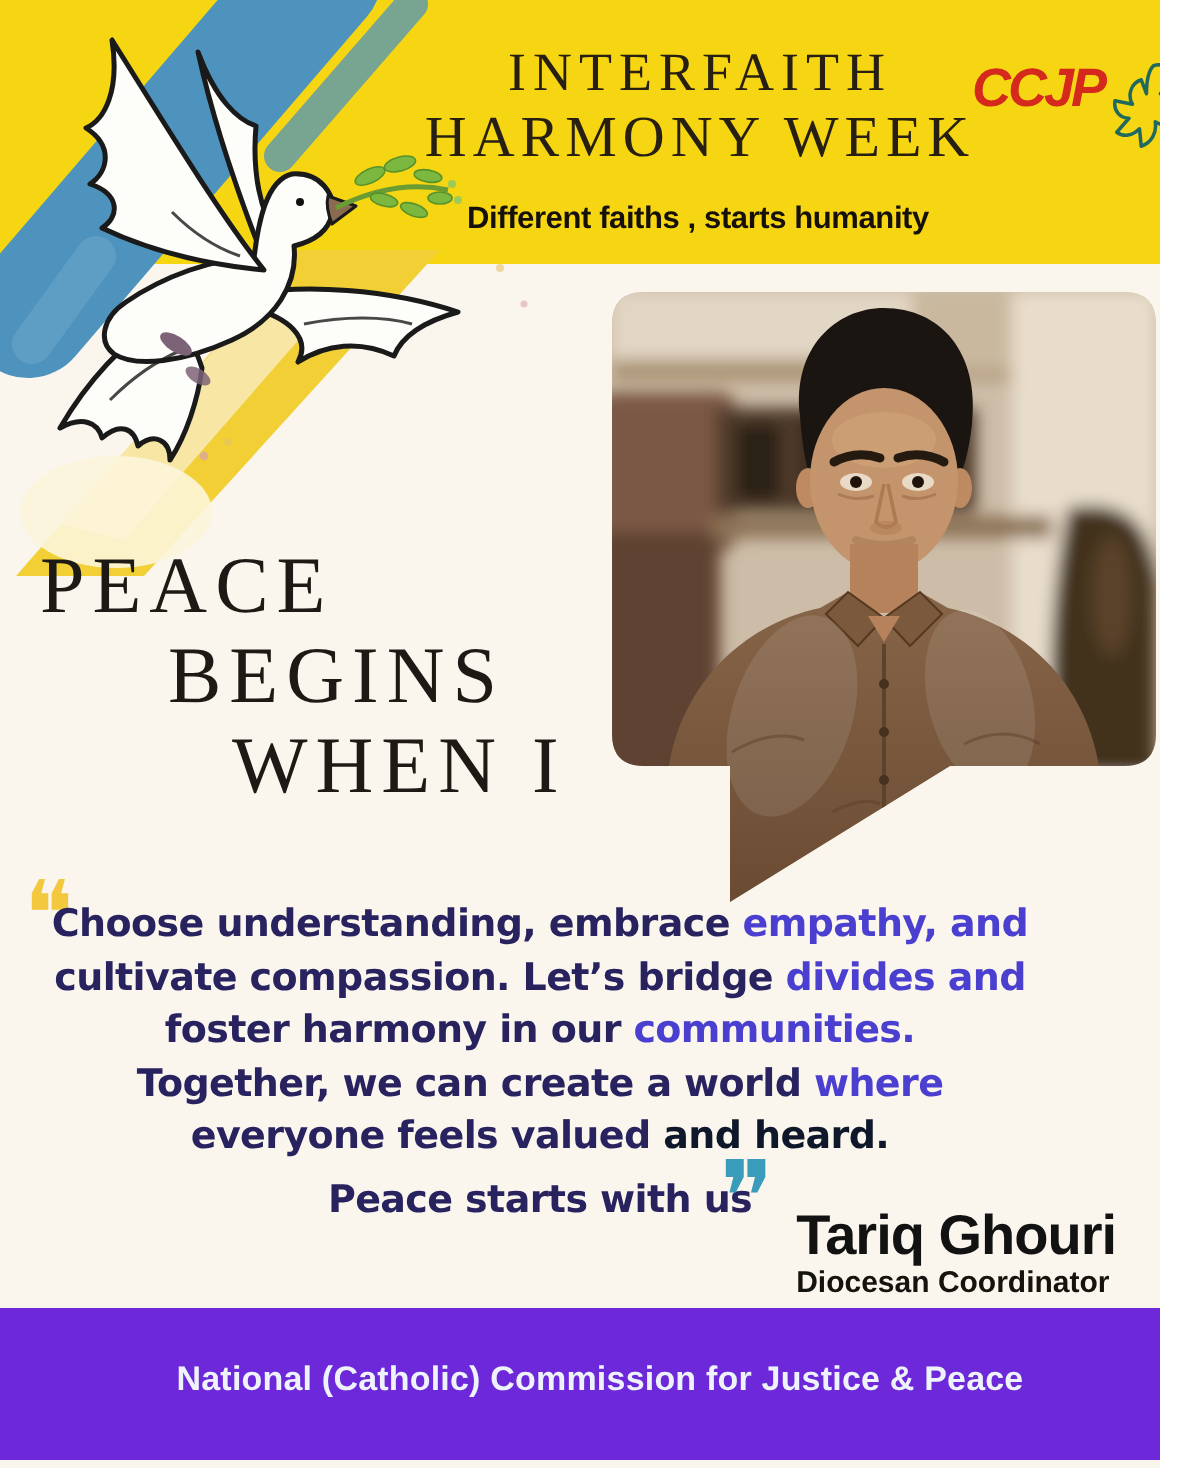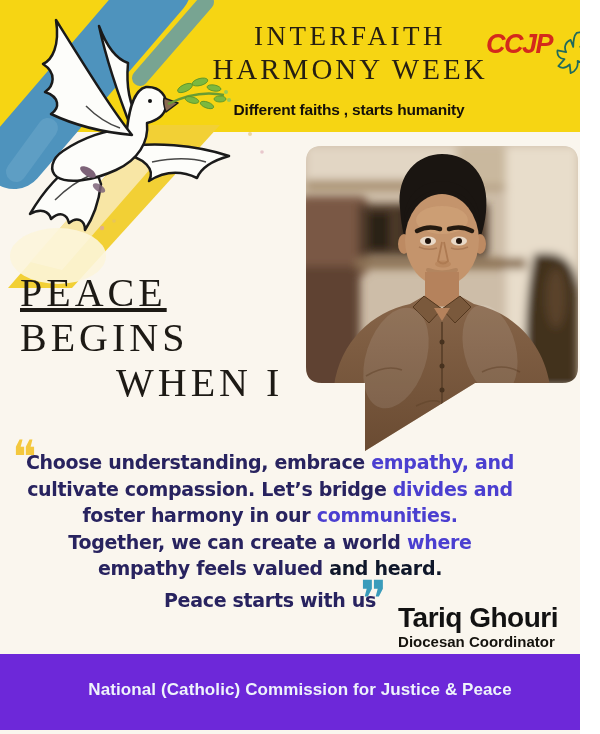--- a/index.html
+++ b/index.html
@@ -14,22 +14,22 @@
   .ccjp{position:absolute;left:486px;top:30px;width:110px;}
   .ccjp-row{display:flex;align-items:flex-start;}
   .ccjp-acronym{font-style:italic;font-weight:900;font-size:27px;line-height:28px;color:#d4291c;letter-spacing:-1.5px;}
   .ccjp-dove{margin-left:2px;margin-top:-4px;}
   .ccjp-org{margin-top:2px;font-weight:700;font-size:9.5px;line-height:9.5px;color:#d2481f;letter-spacing:0.2px;}
   
   .photo{position:absolute;left:306px;top:146px;width:272px;height:306px;}
   
   .hero{position:absolute;left:20px;top:270px;font-family:"Liberation Serif",serif;color:#1d1a15;}
   .hero div{font-size:40px;line-height:45px;letter-spacing:4px;font-weight:400;}
-  .hero .h1{margin-left:0;text-decoration:underline;}
-  .hero .h2{font-family:Liberation Serif, serif;}
+  .hero .h1{margin-left:0;}
+  .hero .h2{margin-left:64px;font-family:Liberation Serif, serif;}
   .hero .h3{margin-left:96px;}
   
   .open-quote{position:absolute;left:12px;top:434px;font-family:"DejaVu Sans",sans-serif;font-size:46px;line-height:46px;color:#f4c83e;}
   .close-quote{position:absolute;left:360px;top:574px;font-family:"DejaVu Sans",sans-serif;font-size:50px;line-height:50px;color:#3a9cbb;}
   .quote{position:absolute;left:0;top:449px;width:540px;text-align:center;font-family:"DejaVu Sans",sans-serif;font-weight:700;font-size:19px;line-height:26.5px;letter-spacing:-0.3px;}
   .quote .qline:last-child{margin-top:5px;}
   
   .attribution{position:absolute;right:22px;top:602px;text-align:left;}
   .attr-name{font-weight:700;font-size:28px;line-height:31px;color:#121212;letter-spacing:-0.5px;}
   .attr-role{font-weight:700;font-size:15px;line-height:18px;color:#15130e;}
@@ -206,21 +206,21 @@
     <div class="h2">BEGINS</div>
     <div class="h3">WHEN I</div>
   </div>
 
   <span class="open-quote">❝</span>
   <div class="quote">
       <div class="qline"><span style="color: rgb(40, 35, 95);">Choose understanding, embrace </span><span style="color: rgb(75, 63, 208);">empathy, and</span></div>
       <div class="qline"><span style="color: rgb(40, 35, 95);">cultivate compassion. Let’s bridge </span><span style="color: rgb(75, 63, 208);">divides and</span></div>
       <div class="qline"><span style="color: rgb(40, 35, 95);">foster harmony in our </span><span style="color: rgb(75, 63, 208);">communities.</span></div>
       <div class="qline"><span style="color: rgb(40, 35, 95);">Together, we can create a world </span><span style="color: rgb(75, 63, 208);">where</span></div>
-      <div class="qline"><span style="color: rgb(40, 35, 95);">empathy feels valued </span><span style="color: #0f172a; text-align: center;">and heard.</span></div>
+      <div class="qline"><span style="color: rgb(40, 35, 95);">everyone feels valued </span><span style="color: #0f172a; text-align: center;">and heard.</span></div>
       <div class="qline"><span style="color: rgb(40, 35, 95);">Peace starts with us</span></div>
     </div>
   <span class="close-quote">❞</span>
 
   <div class="attribution">
     <div class="attr-name">Tariq Ghouri</div>
     <div class="attr-role">Diocesan Coordinator</div>
   </div>
 
   <div class="footer">

